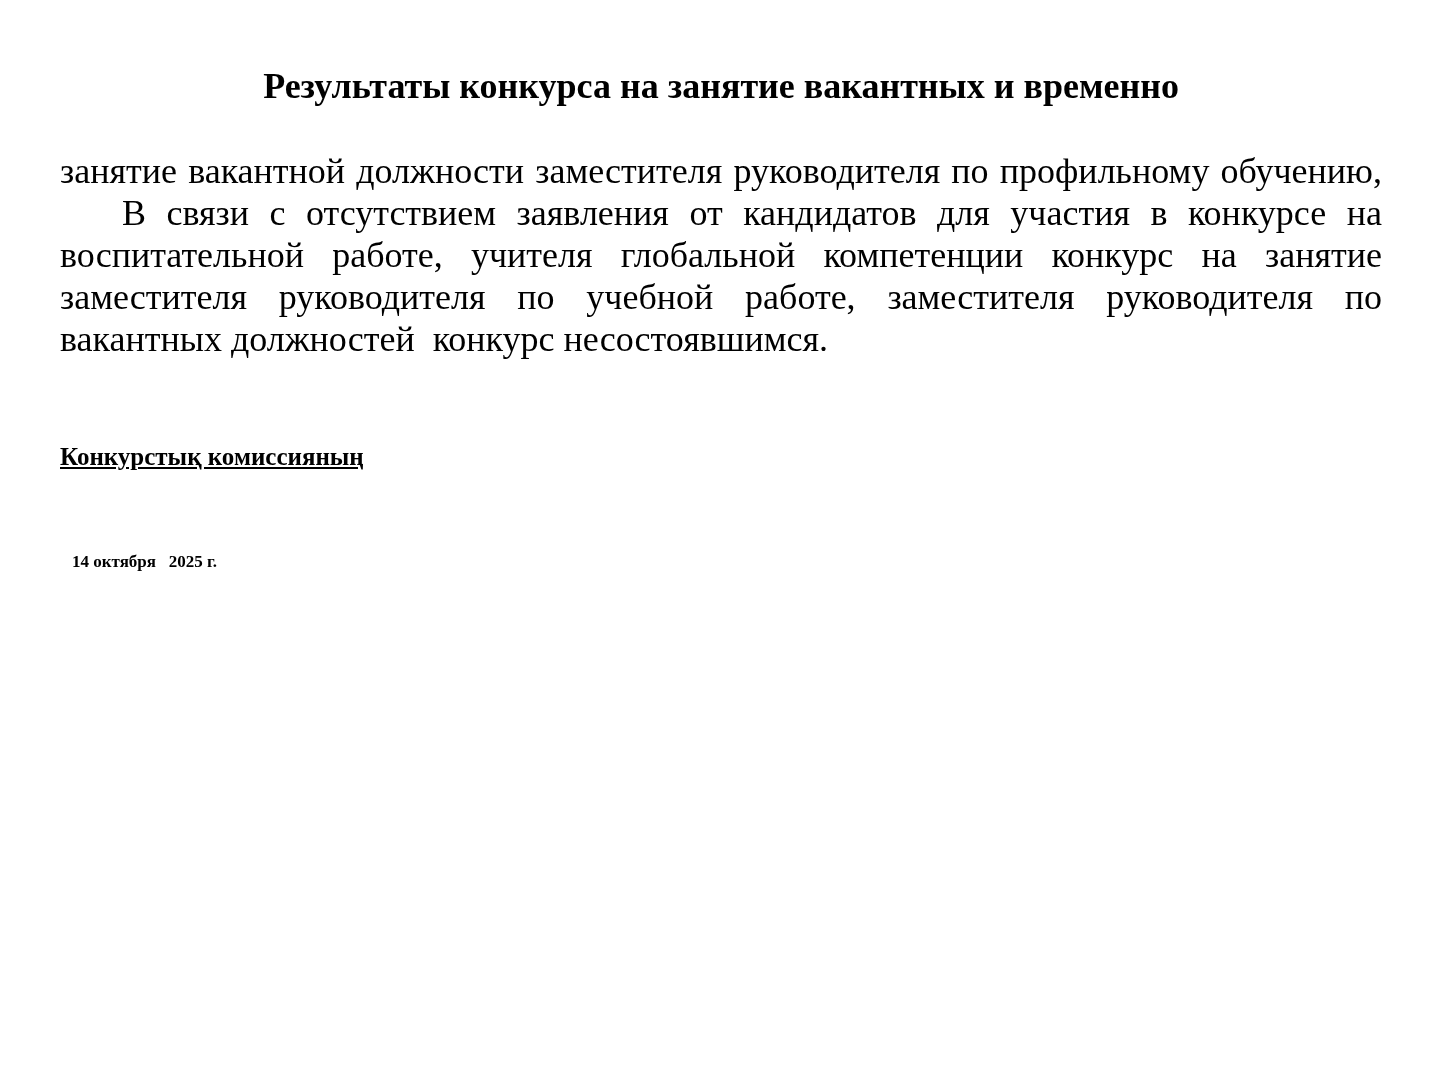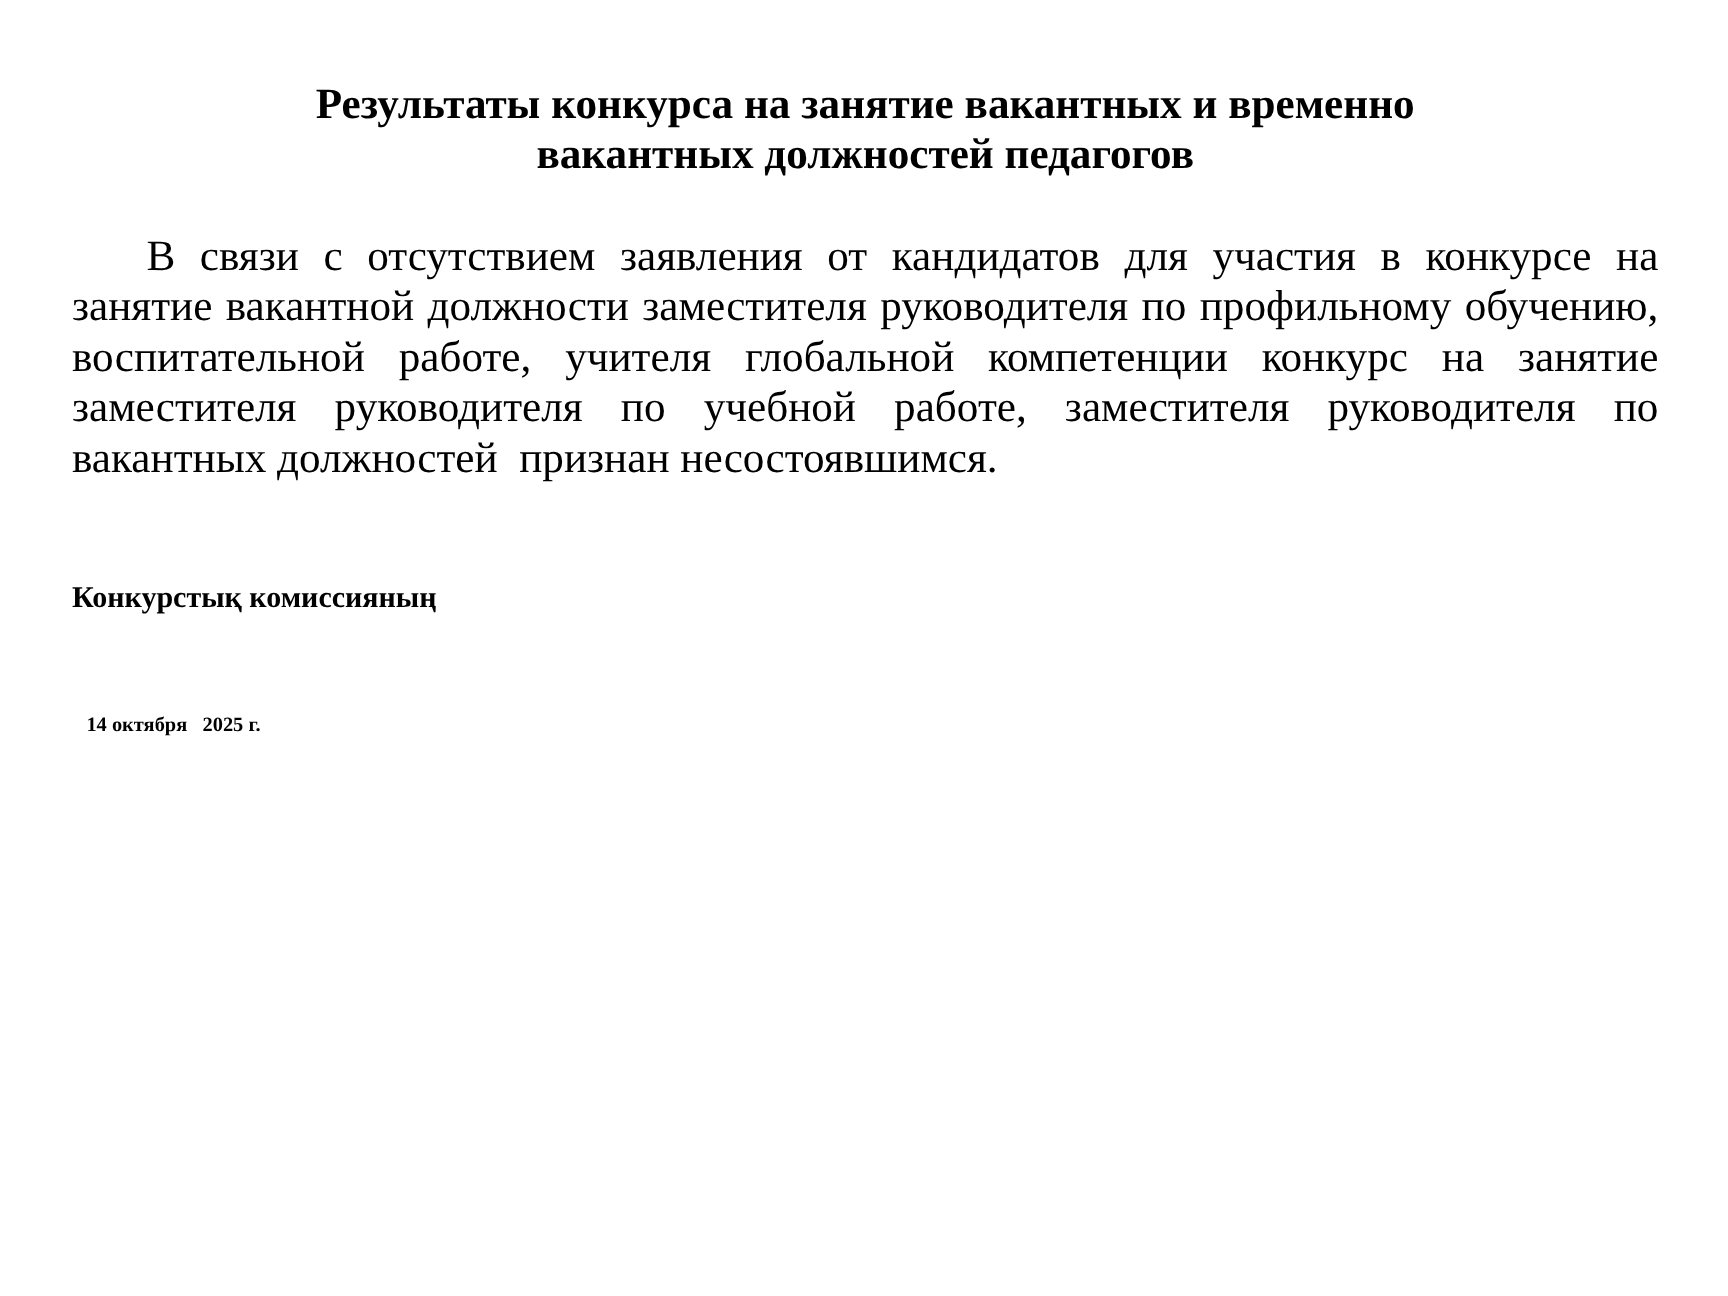--- a/index.html
+++ b/index.html
@@ -44,20 +44,21 @@
   .body-line.last {
     text-align: left;
     text-align-last: left;
     white-space: pre-wrap;
   }
   .signature-block {
     margin-top: 80px;
     font-size: 25px;
     line-height: 34px;
     font-weight: bold;
+    text-decoration: underline;
   }
   .signature-row {
     position: relative;
   }
   .signature-name {
     position: absolute;
     left: 580px;
     top: 0;
   }
   .doc-date {
@@ -70,29 +71,28 @@
   }
 </style>
 </head>
 <body>
 
 <div class="page">
   <div class="content">
 
     <h1 class="doc-title">
       <div>Результаты конкурса на занятие вакантных и временно</div>
-      <div>вакантных должностей педагогов</div>
     </h1>
 
     <div class="body-paragraph">
+      <div class="body-line">занятие вакантной должности заместителя руководителя по профильному обучению,</div>
       <div class="body-line first">В связи с отсутствием заявления от кандидатов для участия в конкурсе на</div>
-      <div class="body-line">занятие вакантной должности заместителя руководителя по профильному обучению,</div>
       <div class="body-line">воспитательной работе, учителя глобальной компетенции конкурс на занятие</div>
       <div class="body-line">заместителя руководителя по учебной работе, заместителя руководителя по</div>
-      <div class="body-line last">вакантных должностей  признан несостоявшимся.</div>
+      <div class="body-line last">вакантных должностей  конкурс несостоявшимся.</div>
     </div>
 
     <div class="signature-block">
       <div>Конкурстық комиссияның</div>
     </div>
 
     <div class="doc-date">14 октября   2025 г.</div>
 
   </div>
 </div>

